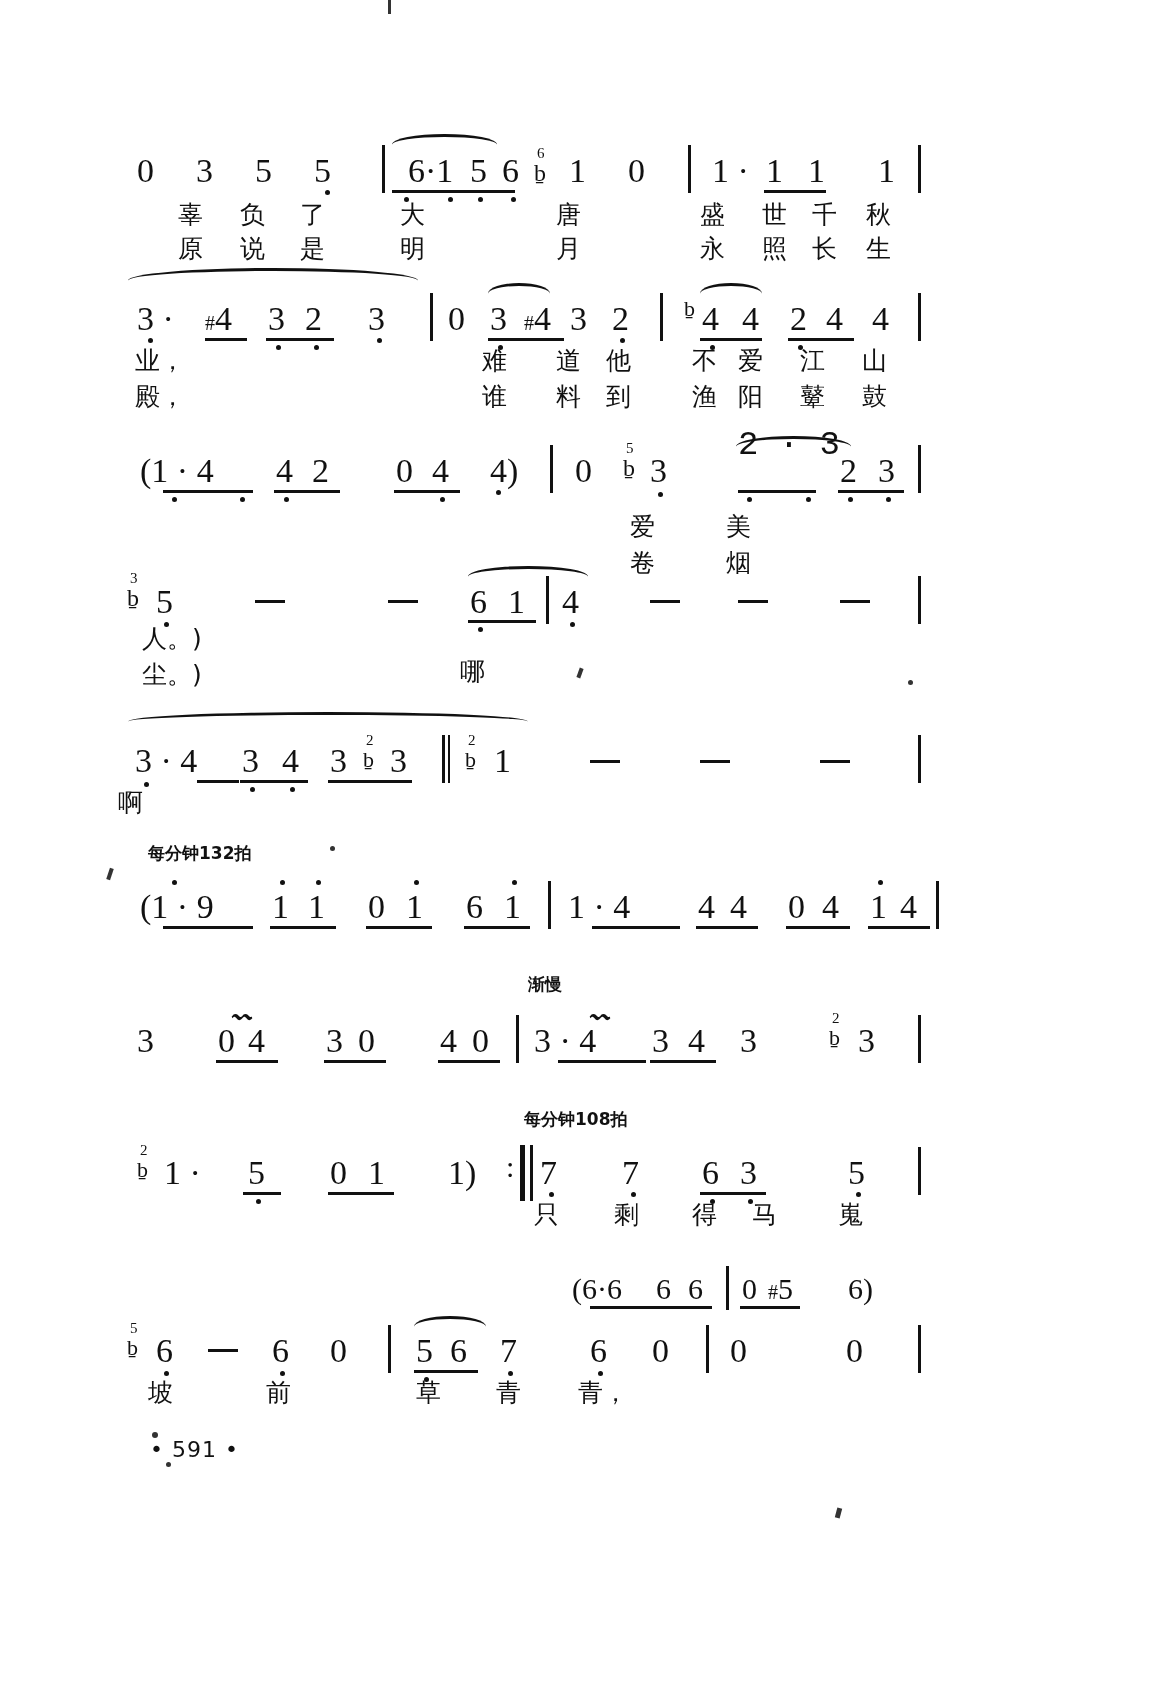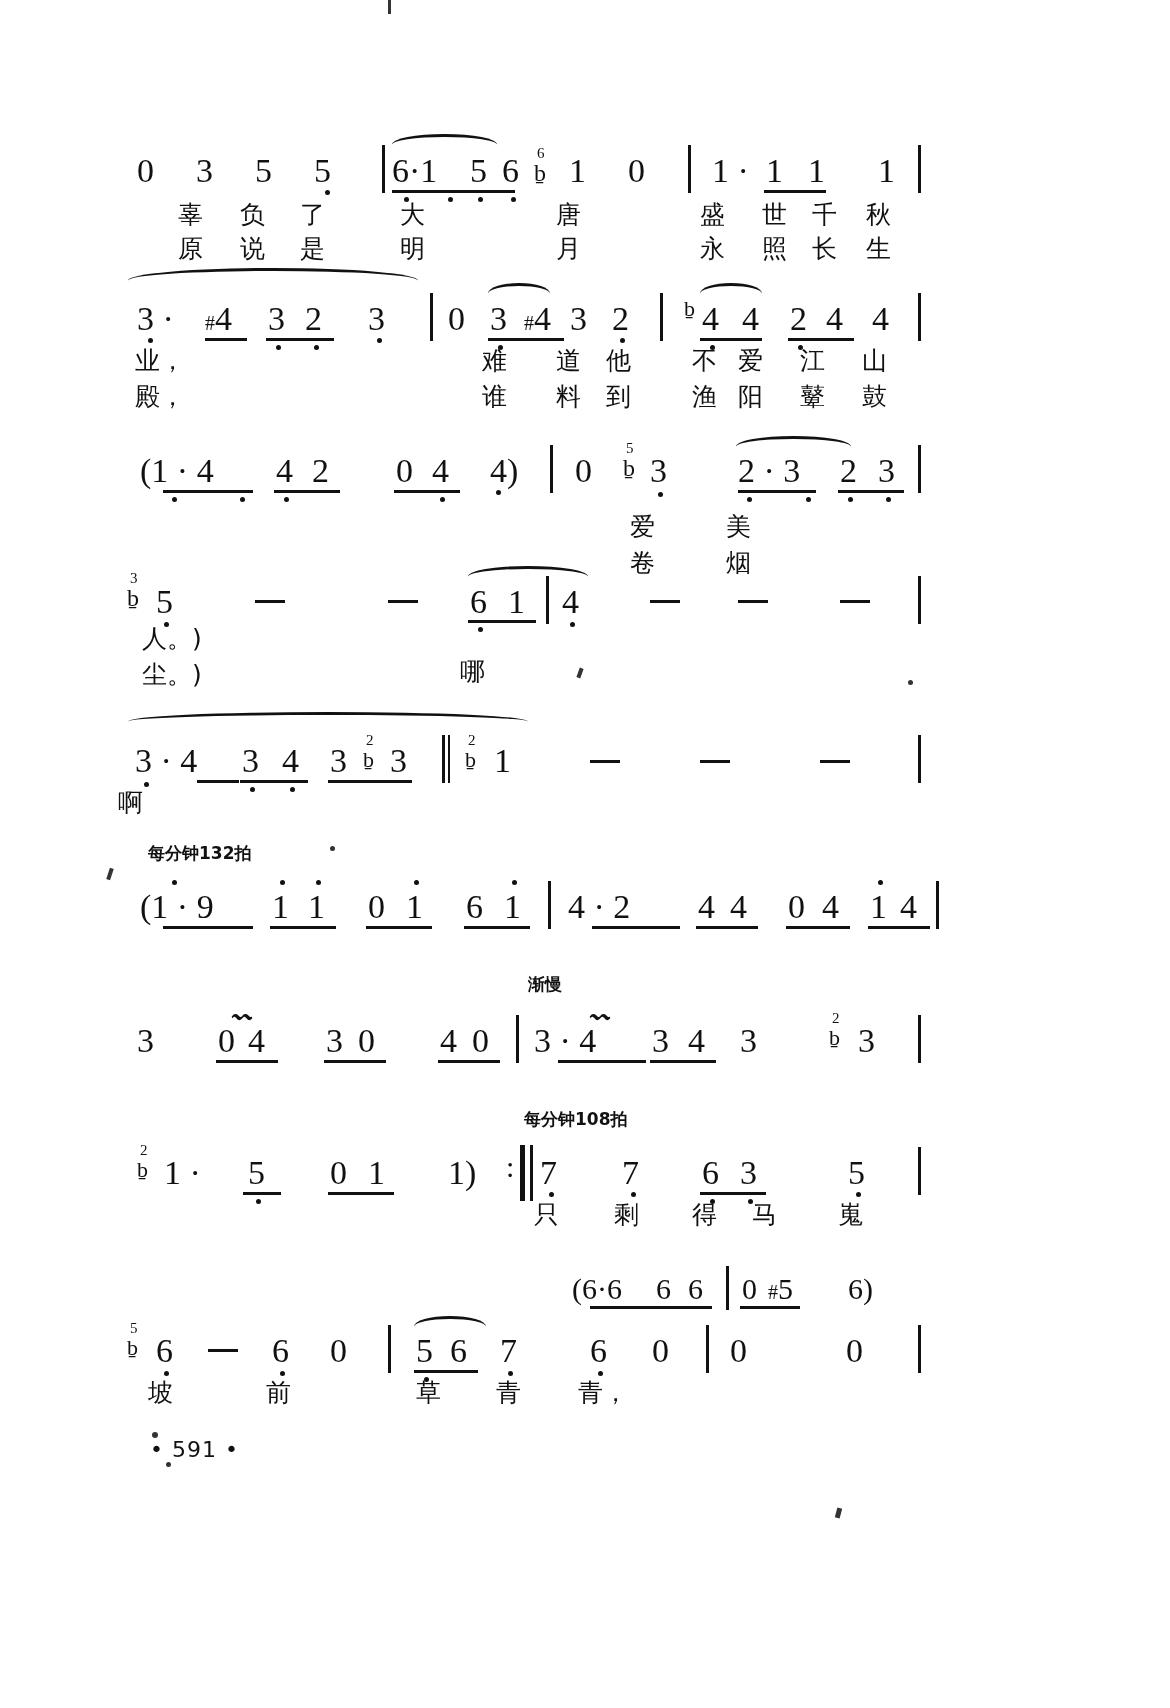--- a/index.html
+++ b/index.html
@@ -42,21 +42,21 @@
   <div>
     <span class="abs num" style="left:137px;top:152px;">0</span>
     <span class="abs num" style="left:196px;top:152px;">3</span>
     <span class="abs num" style="left:255px;top:152px;">5</span>
     <span class="abs num" style="left:314px;top:152px;">5</span>
     <div class="dotb" style="left:325px;top:190px;"></div>
 
     <div class="bar" style="left:382px;top:145px;height:48px;"></div>
 
     <div class="slur" style="left:392px;top:134px;width:105px;"></div>
-    <span class="abs num" style="left:392px;top:152px;">6·1</span>
+    <span class="abs num" style="left:408px;top:152px;">6·1</span>
     <span class="abs num" style="left:470px;top:152px;">5</span>
     <span class="abs num" style="left:502px;top:152px;">6</span>
     <div class="beam" style="left:392px;top:190px;width:123px;"></div>
     <div class="dotb" style="left:404px;top:197px;"></div>
     <div class="dotb" style="left:448px;top:197px;"></div>
     <div class="dotb" style="left:478px;top:197px;"></div>
     <div class="dotb" style="left:511px;top:197px;"></div>
 
     <span class="abs" style="left:537px;top:145px;font-size:15px;">6</span>
     <span class="abs num" style="left:534px;top:160px;font-size:24px;">ḇ</span>
@@ -171,21 +171,21 @@
 
     <div class="bar" style="left:550px;top:445px;height:48px;"></div>
 
     <span class="abs num" style="left:575px;top:452px;">0</span>
     <span class="abs" style="left:626px;top:440px;font-size:15px;">5</span>
     <span class="abs num" style="left:623px;top:455px;font-size:24px;">ḇ</span>
     <span class="abs num" style="left:650px;top:452px;">3</span>
     <div class="dotb" style="left:658px;top:492px;"></div>
 
     <div class="slur" style="left:736px;top:436px;width:115px;"></div>
-    <span class="abs num" style="left:738px;top:452px;">2 · 3</span>
+    <span class="abs num" style="left:738px;top:426px;font-family:Liberation Mono, monospace;">2 · 3</span>
     <div class="beam" style="left:738px;top:490px;width:78px;"></div>
     <div class="dotb" style="left:747px;top:497px;"></div>
     <div class="dotb" style="left:806px;top:497px;"></div>
     <span class="abs num" style="left:840px;top:452px;">2</span>
     <span class="abs num" style="left:878px;top:452px;">3</span>
     <div class="beam" style="left:838px;top:490px;width:66px;"></div>
     <div class="dotb" style="left:848px;top:497px;"></div>
     <div class="dotb" style="left:886px;top:497px;"></div>
     <div class="bar" style="left:918px;top:445px;height:48px;"></div>
 
@@ -269,21 +269,21 @@
     <span class="abs num" style="left:406px;top:888px;">1</span>
     <div class="beam" style="left:366px;top:926px;width:66px;"></div>
     <div class="dota" style="left:414px;top:880px;"></div>
     <span class="abs num" style="left:466px;top:888px;">6</span>
     <span class="abs num" style="left:504px;top:888px;">1</span>
     <div class="beam" style="left:464px;top:926px;width:66px;"></div>
     <div class="dota" style="left:512px;top:880px;"></div>
 
     <div class="bar" style="left:548px;top:881px;height:48px;"></div>
 
-    <span class="abs num" style="left:568px;top:888px;">4 · 2</span>
+    <span class="abs num" style="left:568px;top:888px;">1 · 4</span>
     <div class="beam" style="left:592px;top:926px;width:88px;"></div>
     <span class="abs num" style="left:698px;top:888px;">4</span>
     <span class="abs num" style="left:730px;top:888px;">4</span>
     <div class="beam" style="left:696px;top:926px;width:62px;"></div>
     <span class="abs num" style="left:788px;top:888px;">0</span>
     <span class="abs num" style="left:822px;top:888px;">4</span>
     <div class="beam" style="left:786px;top:926px;width:64px;"></div>
     <span class="abs num" style="left:870px;top:888px;">1</span>
     <div class="dota" style="left:878px;top:880px;"></div>
     <span class="abs num" style="left:900px;top:888px;">4</span>

